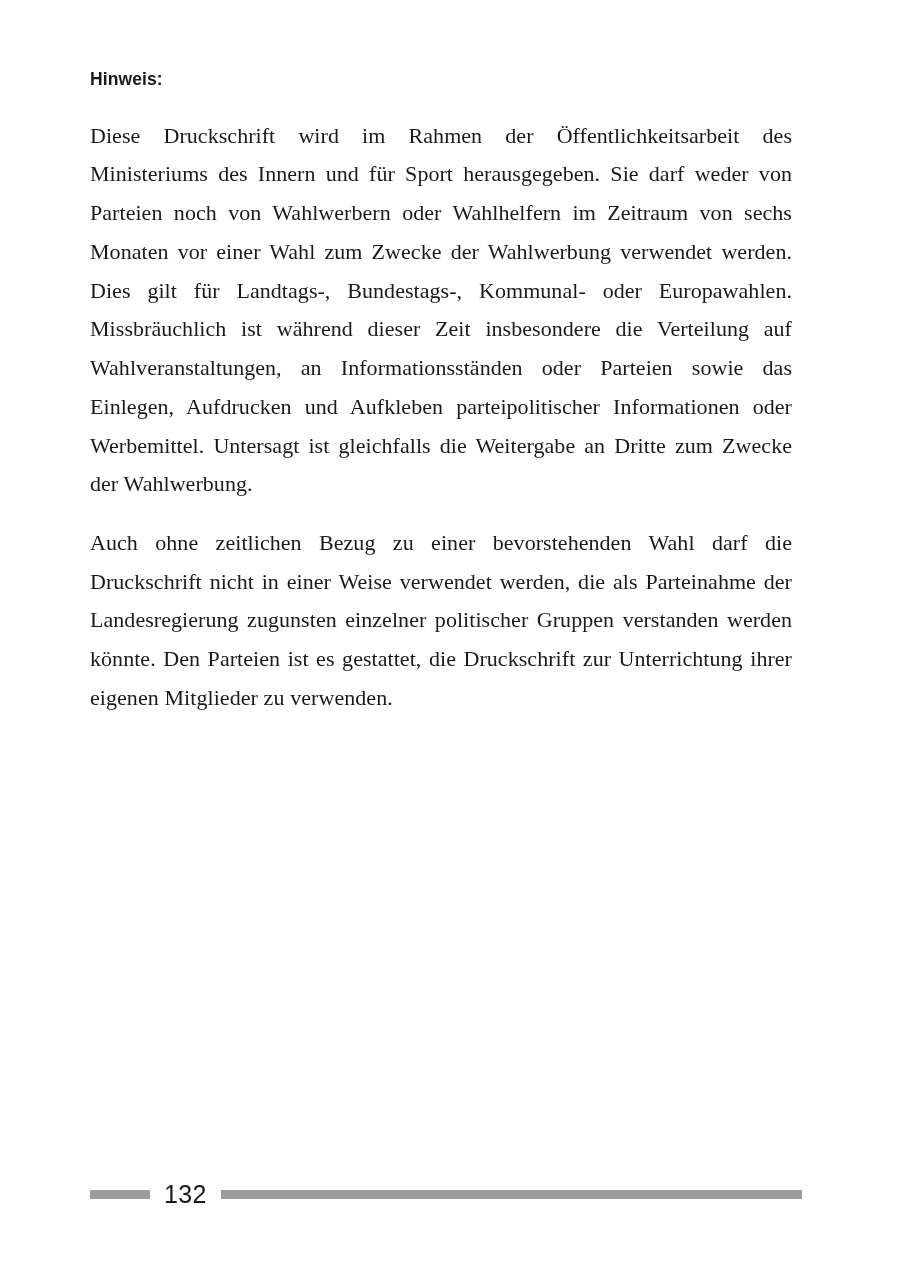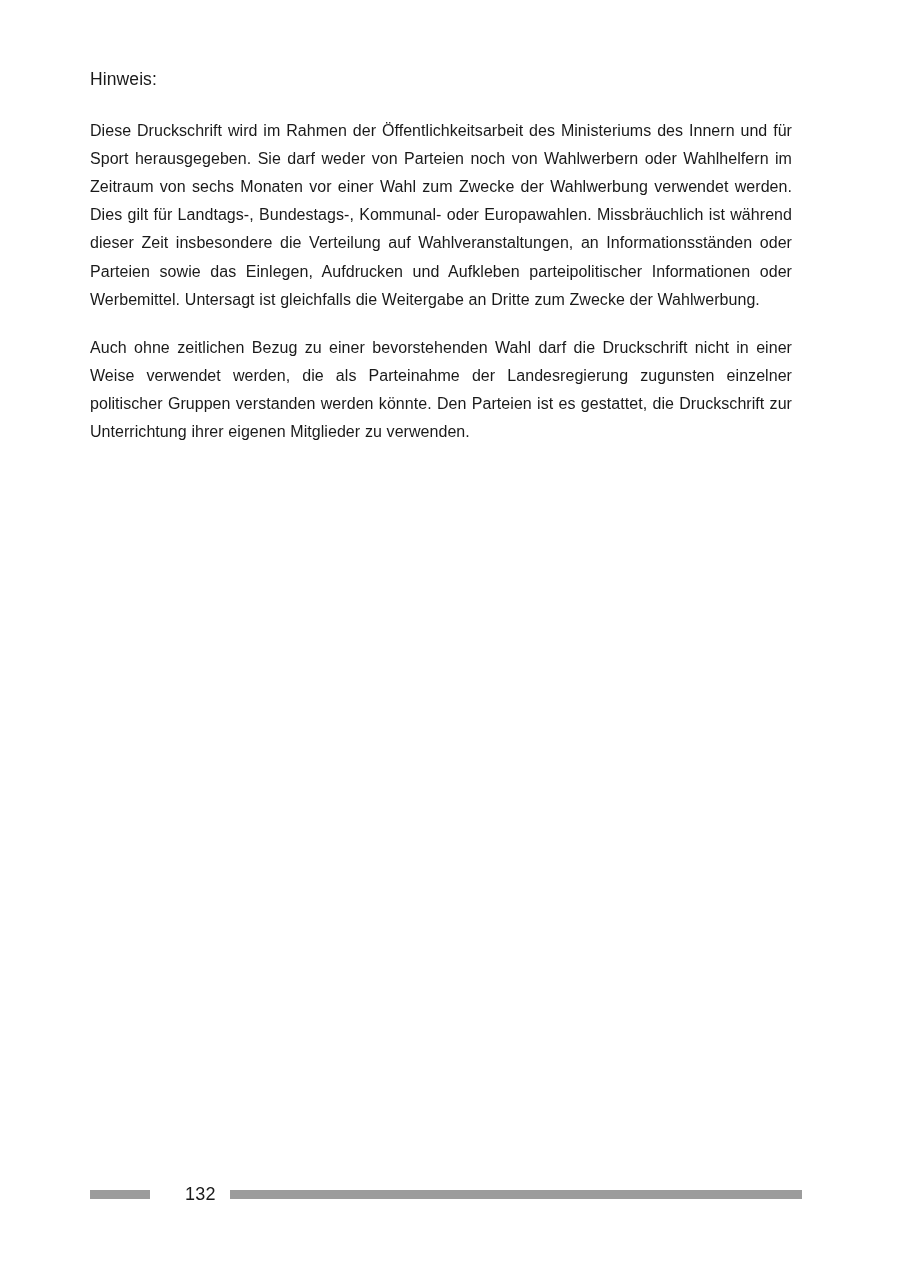--- a/index.html
+++ b/index.html
@@ -23,34 +23,35 @@
     height: 1276px;
   }
   .content {
     position: absolute;
     left: 90px;
     top: 68px;
     width: 702px;
   }
   .notice-heading {
     font-size: 17.5px;
-    font-weight: normal;
+    font-weight: bold;
     letter-spacing: 0.1px;
     margin: 0 0 26px 0;
     line-height: 1.3;
   }
   .body-par {
-    font-size: 16px;
+    font-size: 22px;
     line-height: 1.76;
     text-align: justify;
     text-justify: inter-word;
     margin: 0 0 20px 0;
     letter-spacing: 0.05px;
     word-spacing: 0.2px;
     hyphens: manual;
+    font-family: Liberation Serif, serif;
   }
   .body-par:last-child {
     margin-bottom: 8px;
   }
   
   .footer {
     position: absolute;
     left: 0;
     bottom: 0;
     width: 900px;
@@ -65,27 +66,26 @@
     display: flex;
     align-items: center;
   }
   .rule-left {
     width: 60px;
     height: 9px;
     background: #9c9c9c;
     flex: 0 0 auto;
   }
   .page-number {
-    font-size: 18px;
+    font-size: 25px;
     color: #1a1a1a;
     padding: 0 14px 0 14px;
     line-height: 1;
     flex: 0 0 auto;
     letter-spacing: 0.3px;
-    margin-left: 21px;
   }
   .rule-right {
     height: 9px;
     background: #9c9c9c;
     flex: 1 1 auto;
   }
 </style>
 </head>
 <body>
 

